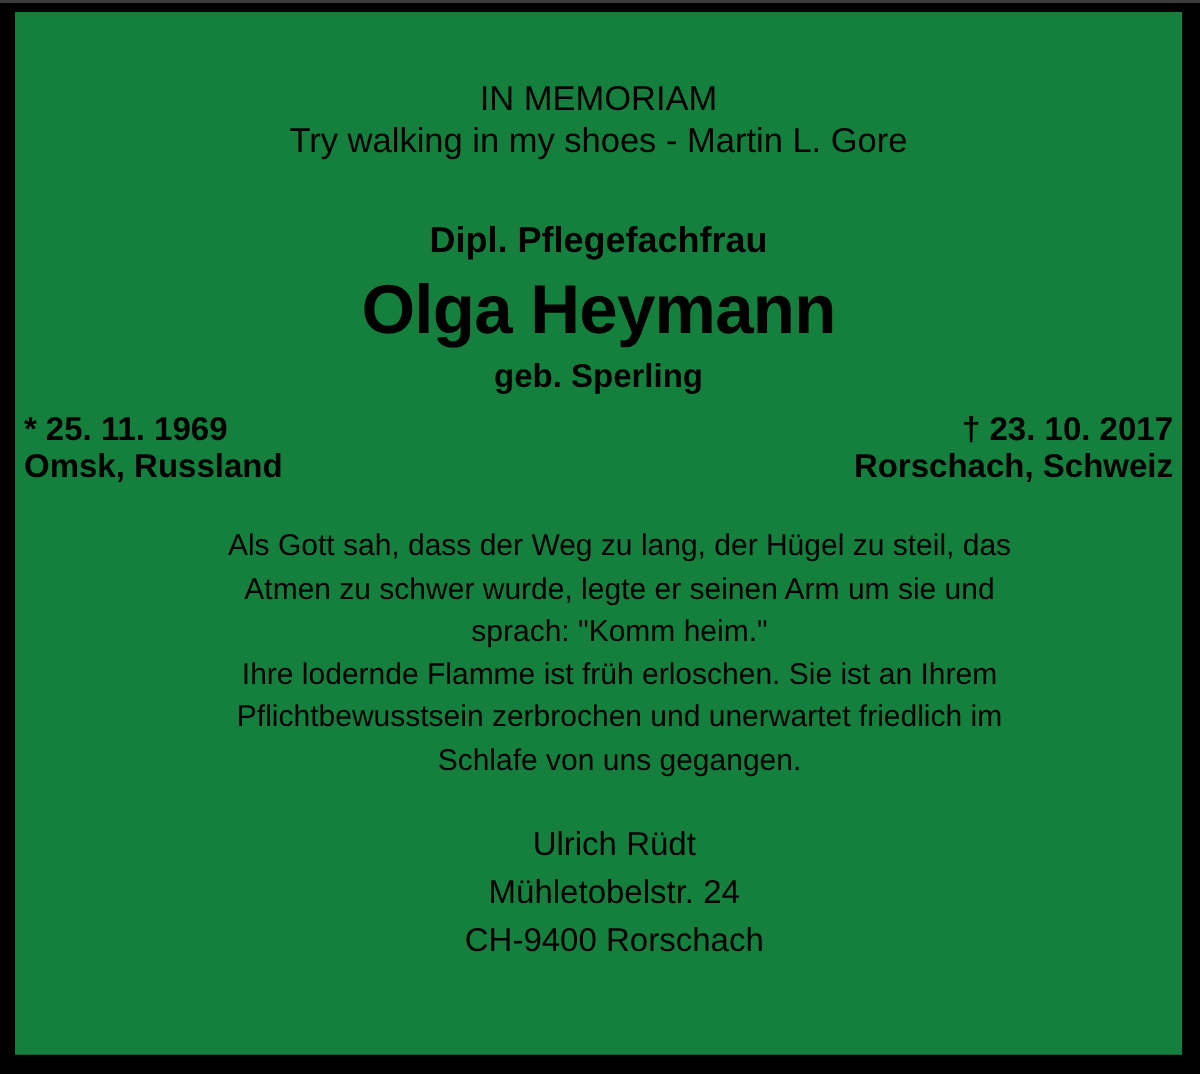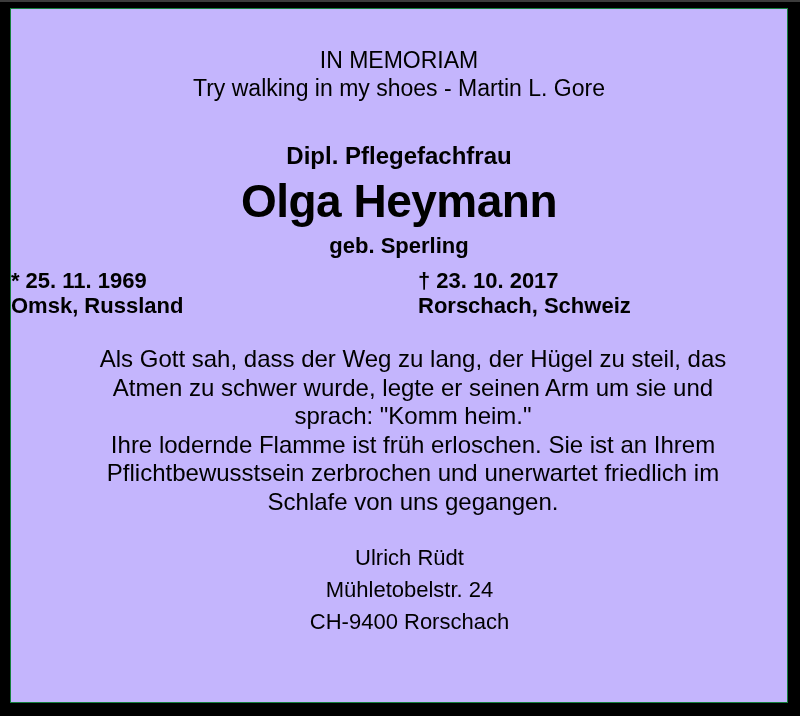--- a/index.html
+++ b/index.html
@@ -12,45 +12,45 @@
     width: 800px;
     height: 716px;
     background: #000000;
     border-top: 2px solid #3c3c3c;
     padding: 6px 12px 13px 10px;
   }
   .page {
     position: relative;
     width: 100%;
     height: 100%;
-    background: #c4b5fd;
-    border: 1px solid #15803d;
+    background: #15803d;
+    border: 6px solid #15803d;
     color: #000000;
     overflow: hidden;
   }
   .block { position: absolute; left: 0; width: 100%; text-align: center; }
 
   .memoriam-block { top: 37px; font-size: 23px; line-height: 28px; font-weight: 400; }
   .profession    { top: 134px; font-size: 24px; line-height: 26px; font-weight: 700; }
   .deceased-name { top: 167px; font-size: 46px; line-height: 50px; font-weight: 700; letter-spacing: -0.5px; }
   .maiden-name   { top: 224px; font-size: 22px; line-height: 26px; font-weight: 700; }
 
   .dates-row {
     top: 259px;
     display: flex;
     font-size: 22px;
     line-height: 25px;
     font-weight: 700;
   }
   .dates-col { width: 50%; }
   .dates-col.birth { text-align: left; padding-right: 19px; }
-  .dates-col.death { text-align: left;  padding-left: 19px; }
+  .dates-col.death { text-align: right;  padding-left: 19px; }
   .date-symbol { margin-right: 6px; }
 
-  .eulogy  { top: 336px; font-size: 24px; line-height: 28.5px; font-weight: 400; padding-left: 28px; }
+  .eulogy  { top: 336px; font-size: 20px; line-height: 28.5px; font-weight: 400; padding-left: 28px; }
   .contact { top: 533px; font-size: 22px; line-height: 32px;   font-weight: 400; padding-left: 21px; }
 </style>
 </head>
 <body>
 
 <div class="frame">
   <div class="page">
 
     <div class="block memoriam-block">
       <div>IN MEMORIAM</div>

